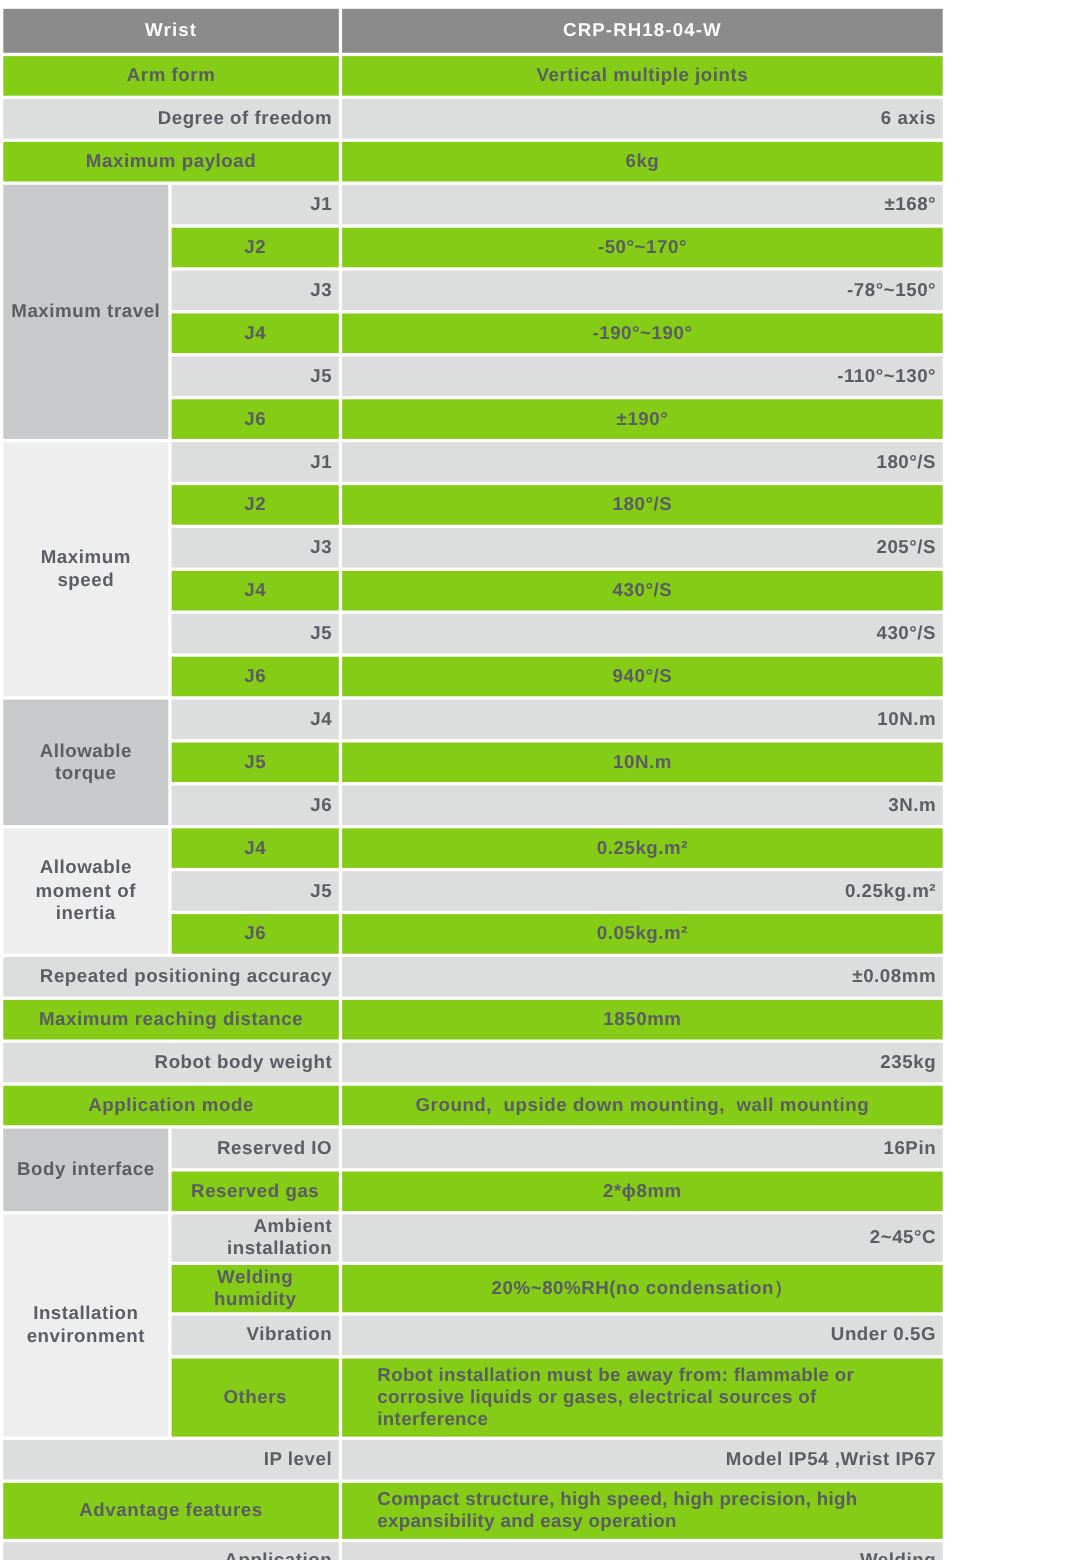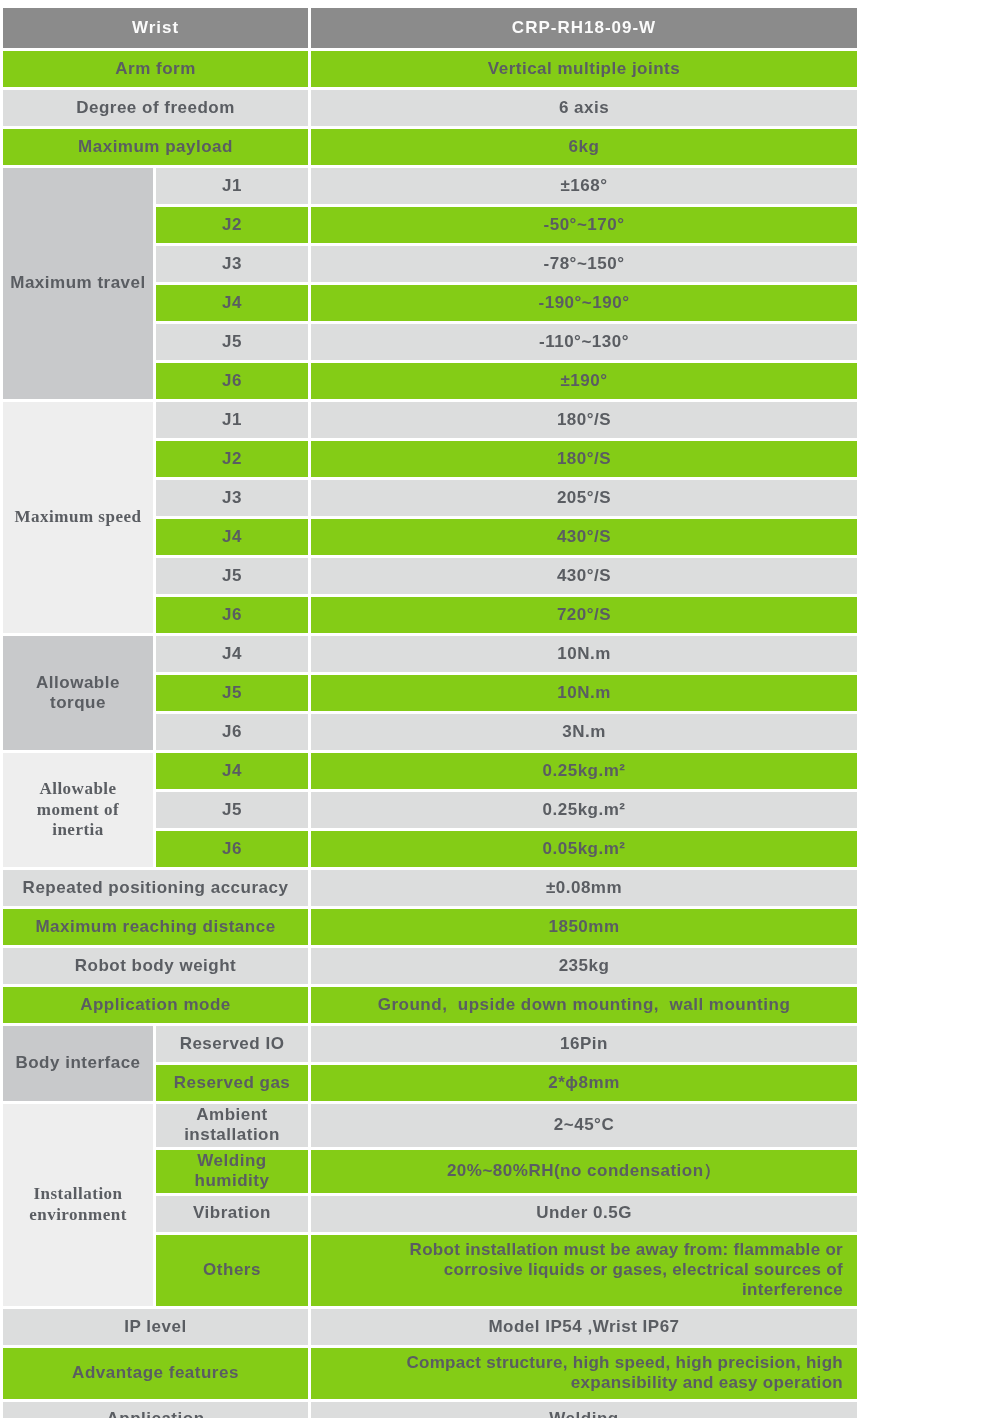--- a/index.html
+++ b/index.html
@@ -35,47 +35,47 @@
     line-height: 1.2;
     background: #ffffff;
     overflow: hidden;
   }
   tr.hdr td {
     background: var(--header-bg, #8b8b8b);
     color: var(--header-text, #fbfbfb);
     height: 38px;
     letter-spacing: 1px;
   }
-  td.stripe { background: var(--stripe-bg, #dcdddd); }
+  td.stripe { background: var(--stripe-bg, #dcdddd); text-align: right; }
   td.white  { background: #84cc16; }
   td.cat-dark  { background: var(--category-dark-bg, #c8c9cb); }
-  td.cat-light { background: var(--category-light-bg, #eeeeee); font-family: Liberation Serif, serif; }
+  td.cat-light { background: var(--category-light-bg, #eeeeee); }
   td.left {
     text-align: left;
     padding-left: 32px;
     padding-right: 14px;
     letter-spacing: 0.3px;
   }
-  td.tall { height: auto; padding-top: 5px; padding-bottom: 5px; text-align: right; }
+  td.tall { height: auto; padding-top: 5px; padding-bottom: 5px; }
 </style>
 </head>
 <body>
 
 <div class="page">
   <table class="spec">
     <colgroup>
         <col class="c1">
         <col class="c2">
         <col class="c3">
       </colgroup>
 
     <tbody>
         <tr class="hdr">
       <td colspan="2">Wrist</td>
-      <td>CRP-RH18-09-W</td>
+      <td>CRP-RH18-04-W</td>
     </tr>
 
     <tr>
       <td colspan="2" class="white">Arm form</td>
       <td class="white">Vertical multiple joints</td>
     </tr>
 
     <tr>
       <td colspan="2" class="stripe">Degree of freedom</td>
       <td class="stripe">6 axis</td>
@@ -128,21 +128,21 @@
     <tr>
       <td class="white">J4</td>
       <td class="white">430°/S</td>
     </tr>
     <tr>
       <td class="stripe">J5</td>
       <td class="stripe">430°/S</td>
     </tr>
     <tr>
       <td class="white">J6</td>
-      <td class="white">720°/S</td>
+      <td class="white">940°/S</td>
     </tr>
 
     <tr>
       <td rowspan="3" class="cat-dark">Allowable torque</td>
       <td class="stripe">J4</td>
       <td class="stripe">10N.m</td>
     </tr>
     <tr>
       <td class="white">J5</td>
       <td class="white">10N.m</td>

